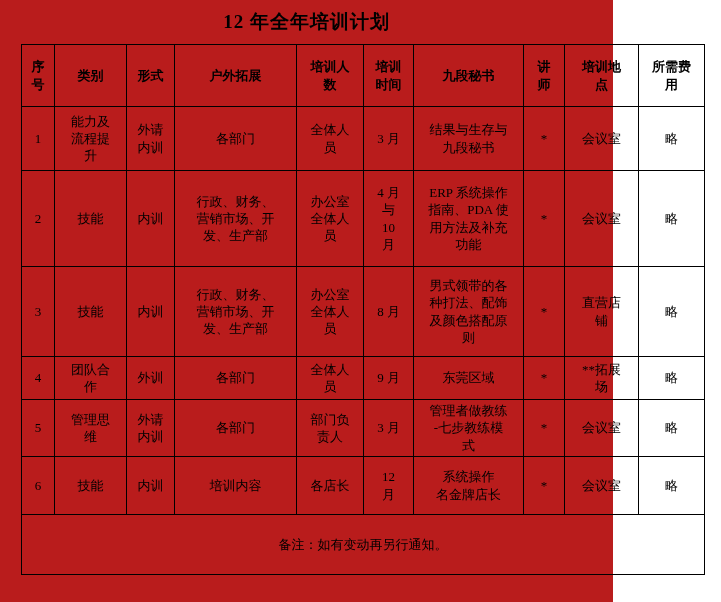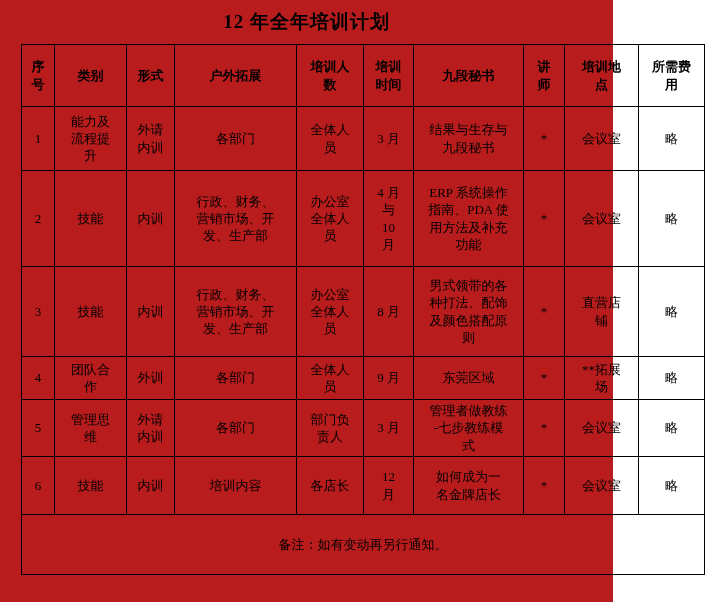--- a/index.html
+++ b/index.html
@@ -195,21 +195,21 @@
       </tr>
 
       <tr class="r-6">
         <td>6</td>
         <td>技能</td>
         <td>内训</td>
         <td>培训内容</td>
         <td>各店长</td>
         <td>12
 月</td>
-        <td>如何成为一
+        <td>系统操作
 名金牌店长</td>
         <td>*</td>
         <td>会议室</td>
         <td>略</td>
       </tr>
 
       <tr class="r-note">
         <td class="note-cell" colspan="10">备注：如有变动再另行通知。</td>
       </tr>
     </tbody>

